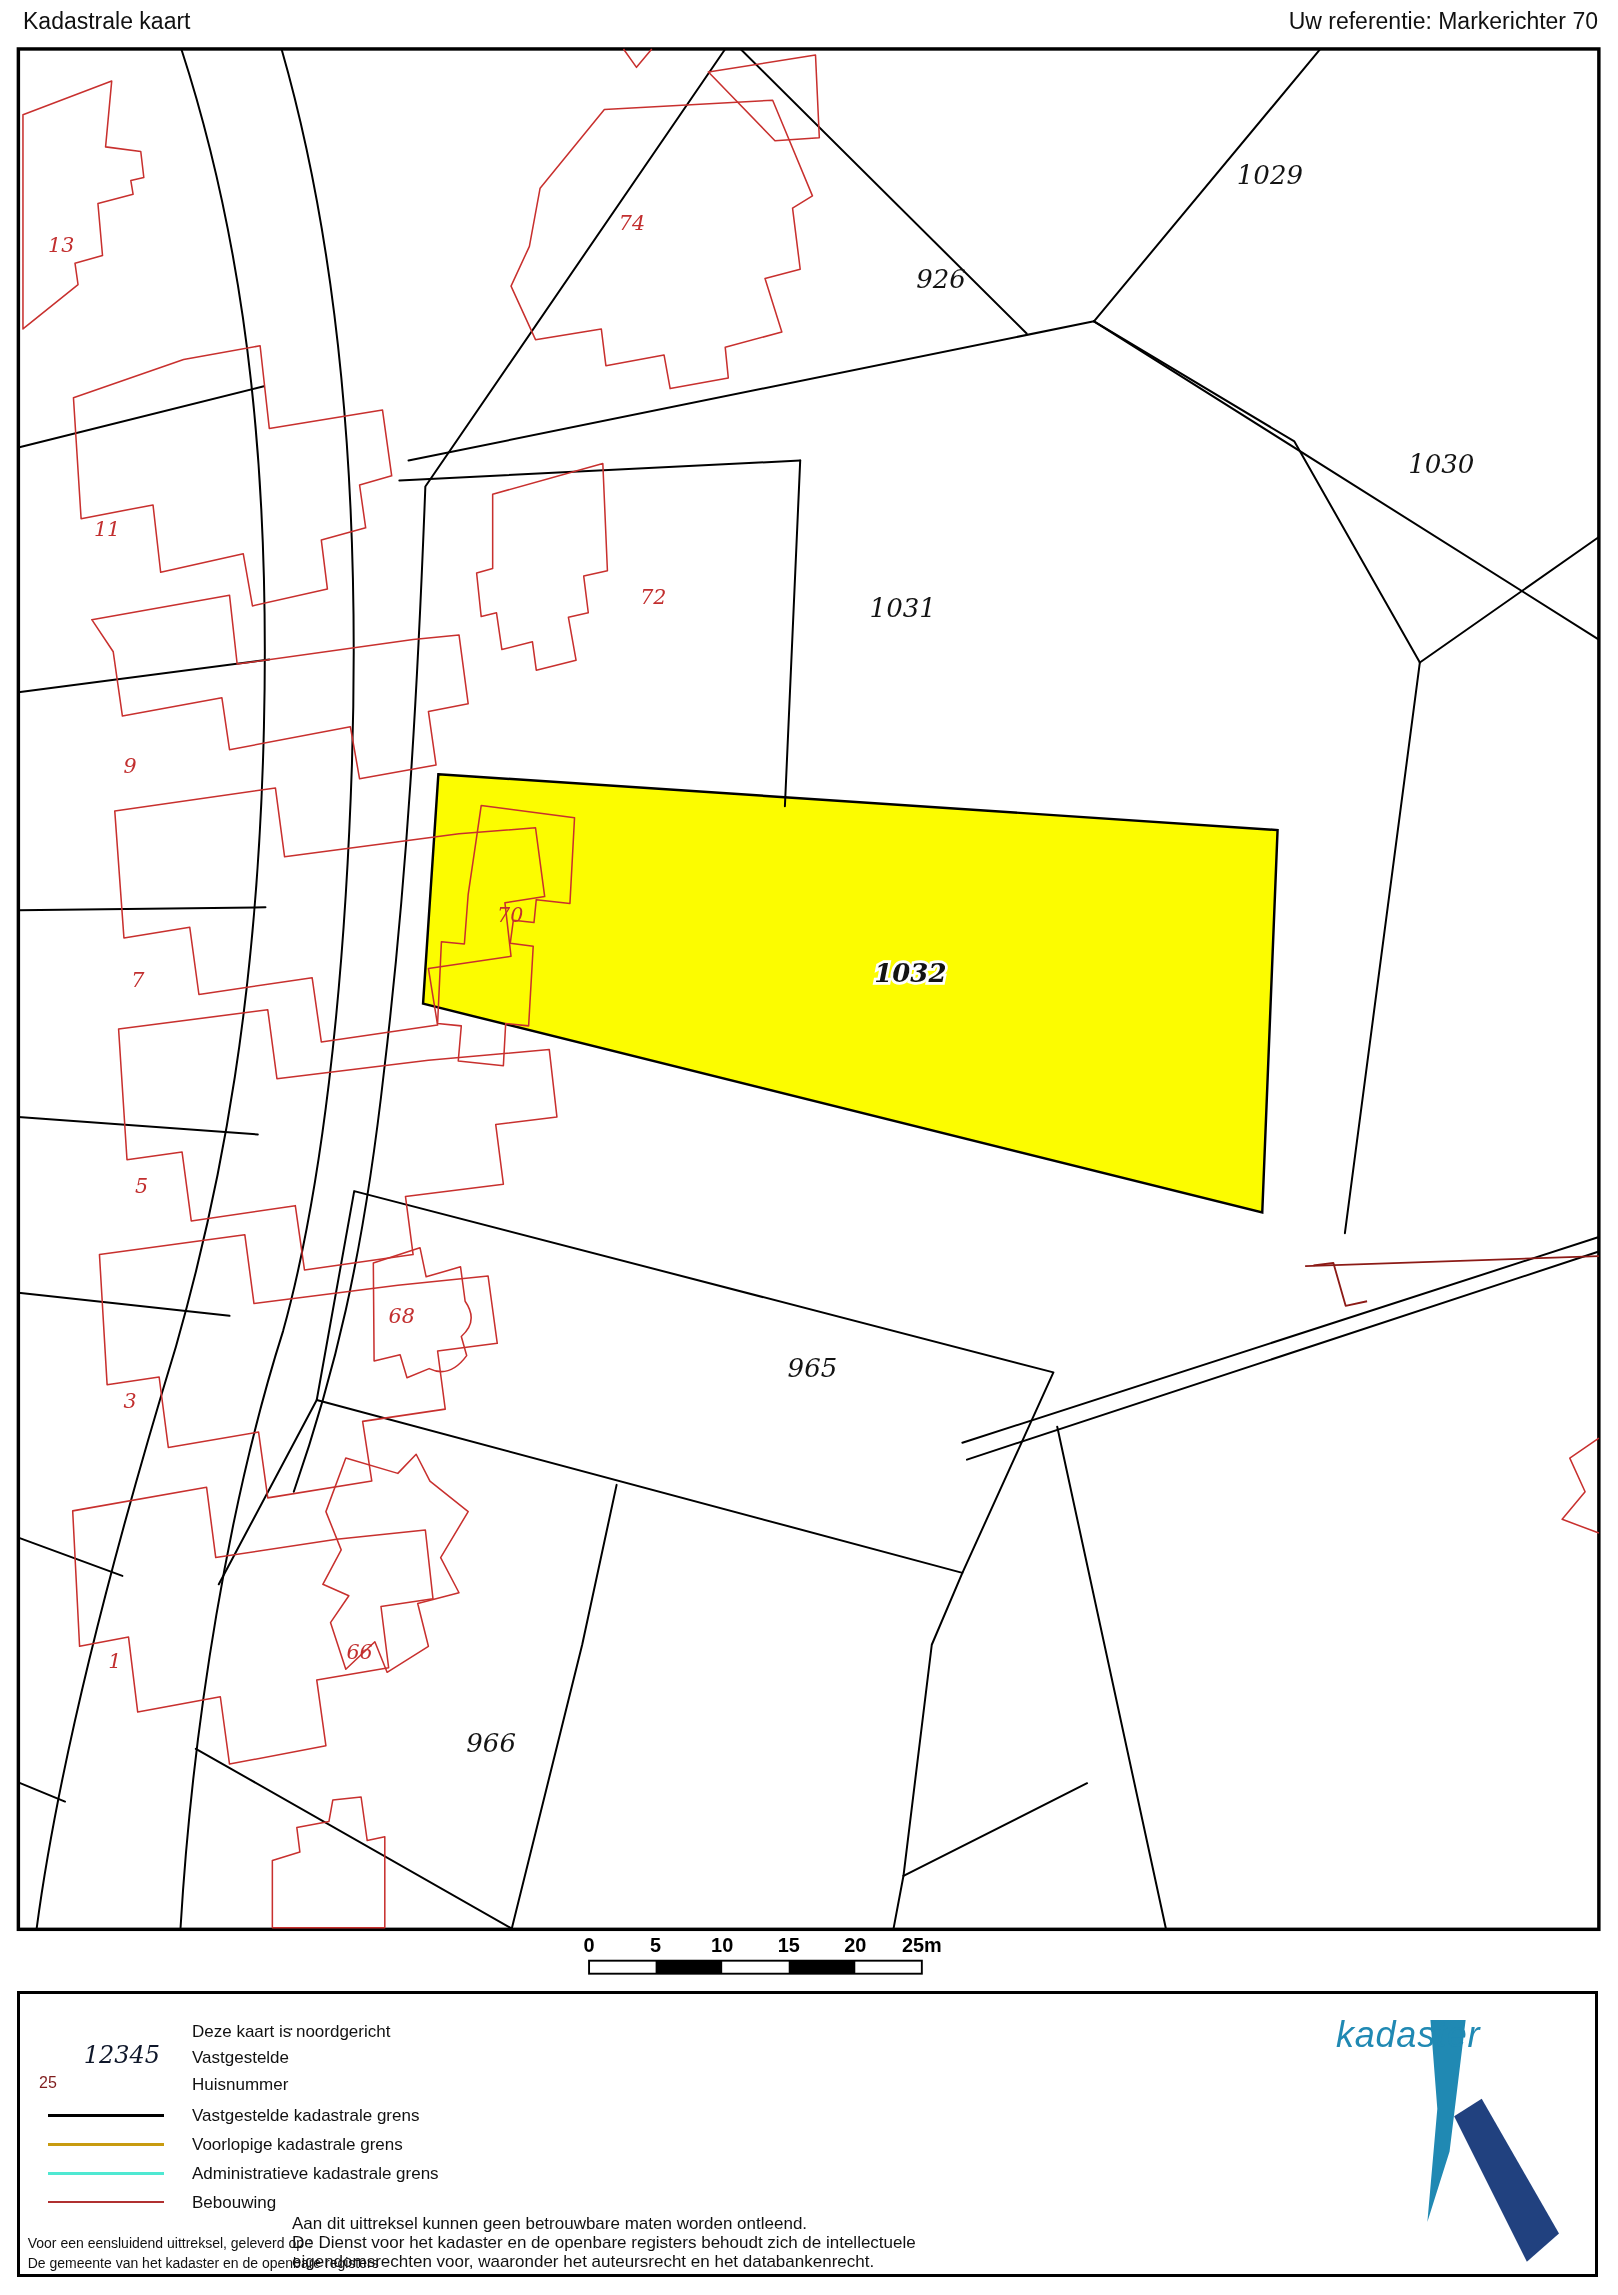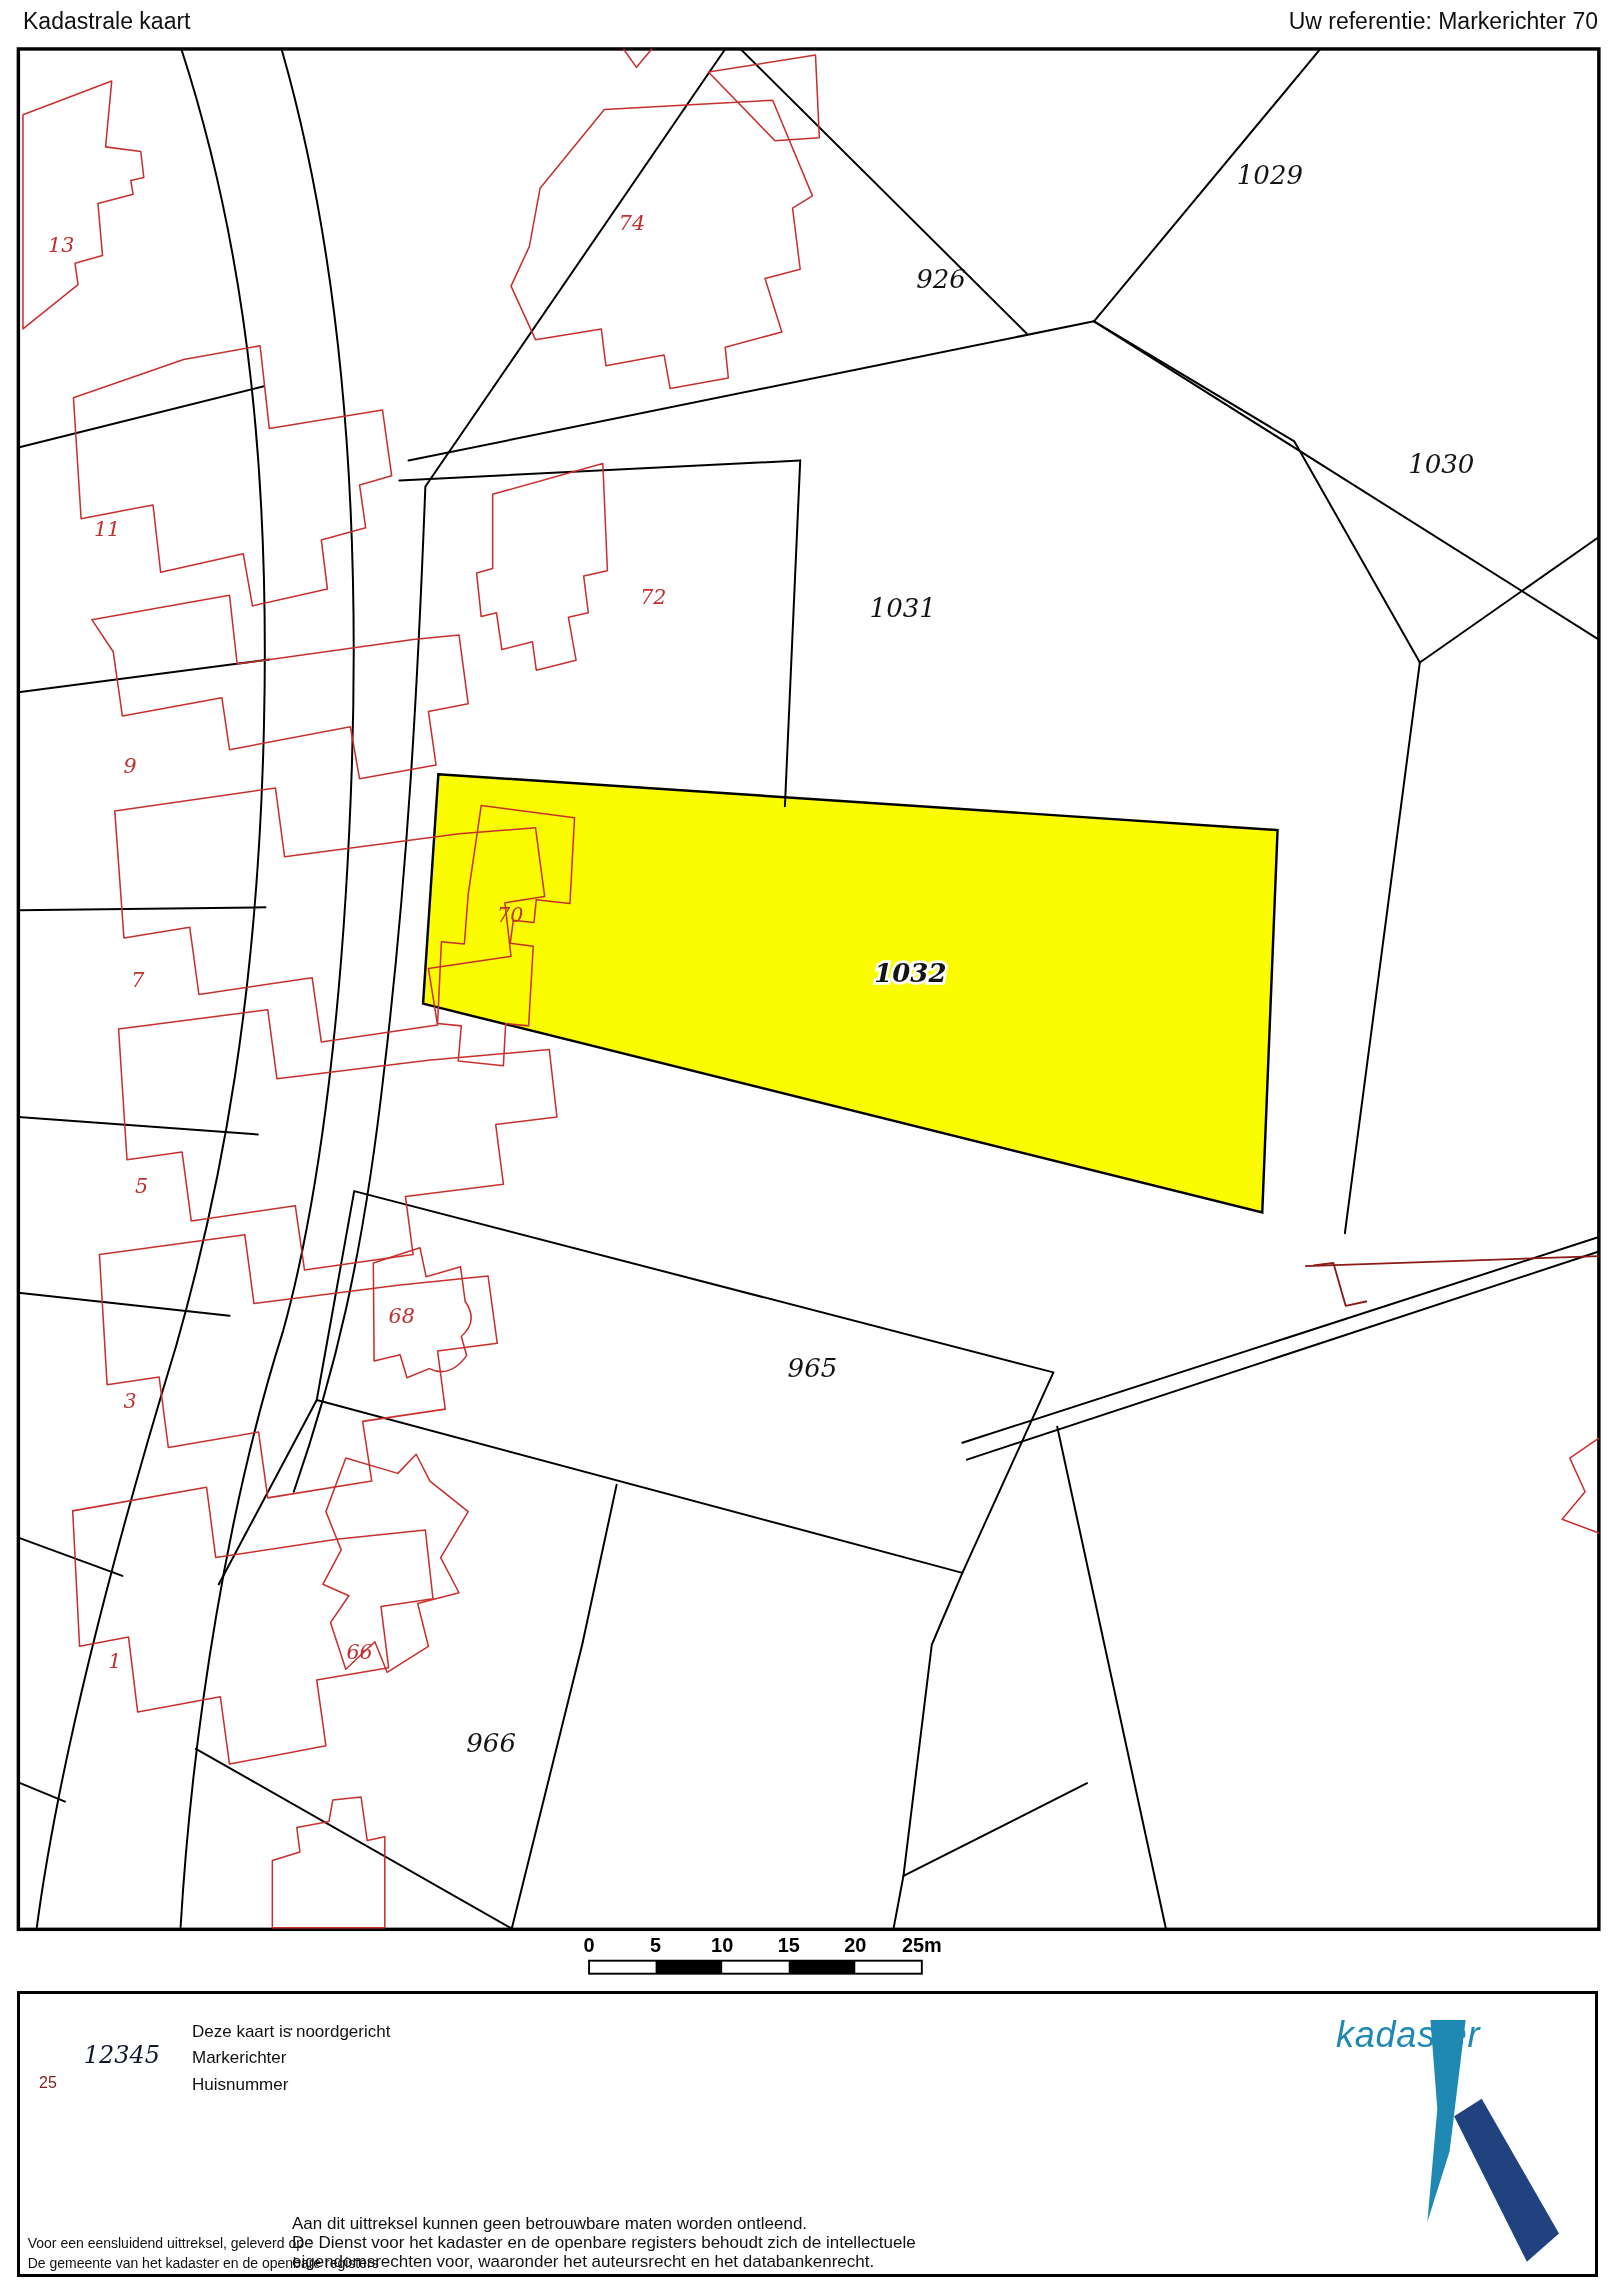--- a/index.html
+++ b/index.html
@@ -145,23 +145,41 @@
           <text x="1118" y="2552" class="sb-num" text-anchor="middle">20</text>
           <text x="1205" y="2552" class="sb-num" text-anchor="middle">25m</text>
         </g>
     </g>
   </svg>
 
   <div class="legend">
     <div class="dot">.</div>
     <div class="l-note">Deze kaart is noordgericht</div>
     <div class="l-sample-num">12345</div>
-    <div class="l-sample-lbl">Markerichter</div>
+    <div class="l-sample-lbl">Vastgestelde</div>
     <div class="l-house-num">25</div>
     <div class="l-house-lbl">Huisnummer</div>
+    <div class="l-rows" id="legend-rows">
+        <div class="l-row">
+          <div class="sw" style="border-top-color: rgb(0, 0, 0); border-top-width: 3.8px;"></div>
+          <div class="lb">Vastgestelde kadastrale grens</div>
+        </div>
+        <div class="l-row">
+          <div class="sw" style="border-top-color: rgb(200, 155, 16); border-top-width: 3.8px;"></div>
+          <div class="lb">Voorlopige kadastrale grens</div>
+        </div>
+        <div class="l-row">
+          <div class="sw" style="border-top-color: rgb(79, 232, 210); border-top-width: 3.1px;"></div>
+          <div class="lb">Administratieve kadastrale grens</div>
+        </div>
+        <div class="l-row">
+          <div class="sw" style="border-top-color: rgb(176, 48, 48); border-top-width: 2.3px;"></div>
+          <div class="lb">Bebouwing</div>
+        </div>
+      </div>
     <div class="l-issued">
       <div>Voor een eensluidend uittreksel, geleverd op :</div>
       <div>De gemeente van het kadaster en de openbare registers</div>
     </div>
     <div class="l-disc" id="disclaimer">
         <div>Aan dit uittreksel kunnen geen betrouwbare maten worden ontleend.</div>
         <div>De Dienst voor het kadaster en de openbare registers behoudt zich de intellectuele</div>
         <div>eigendomsrechten voor, waaronder het auteursrecht en het databankenrecht.</div>
       </div>
 

